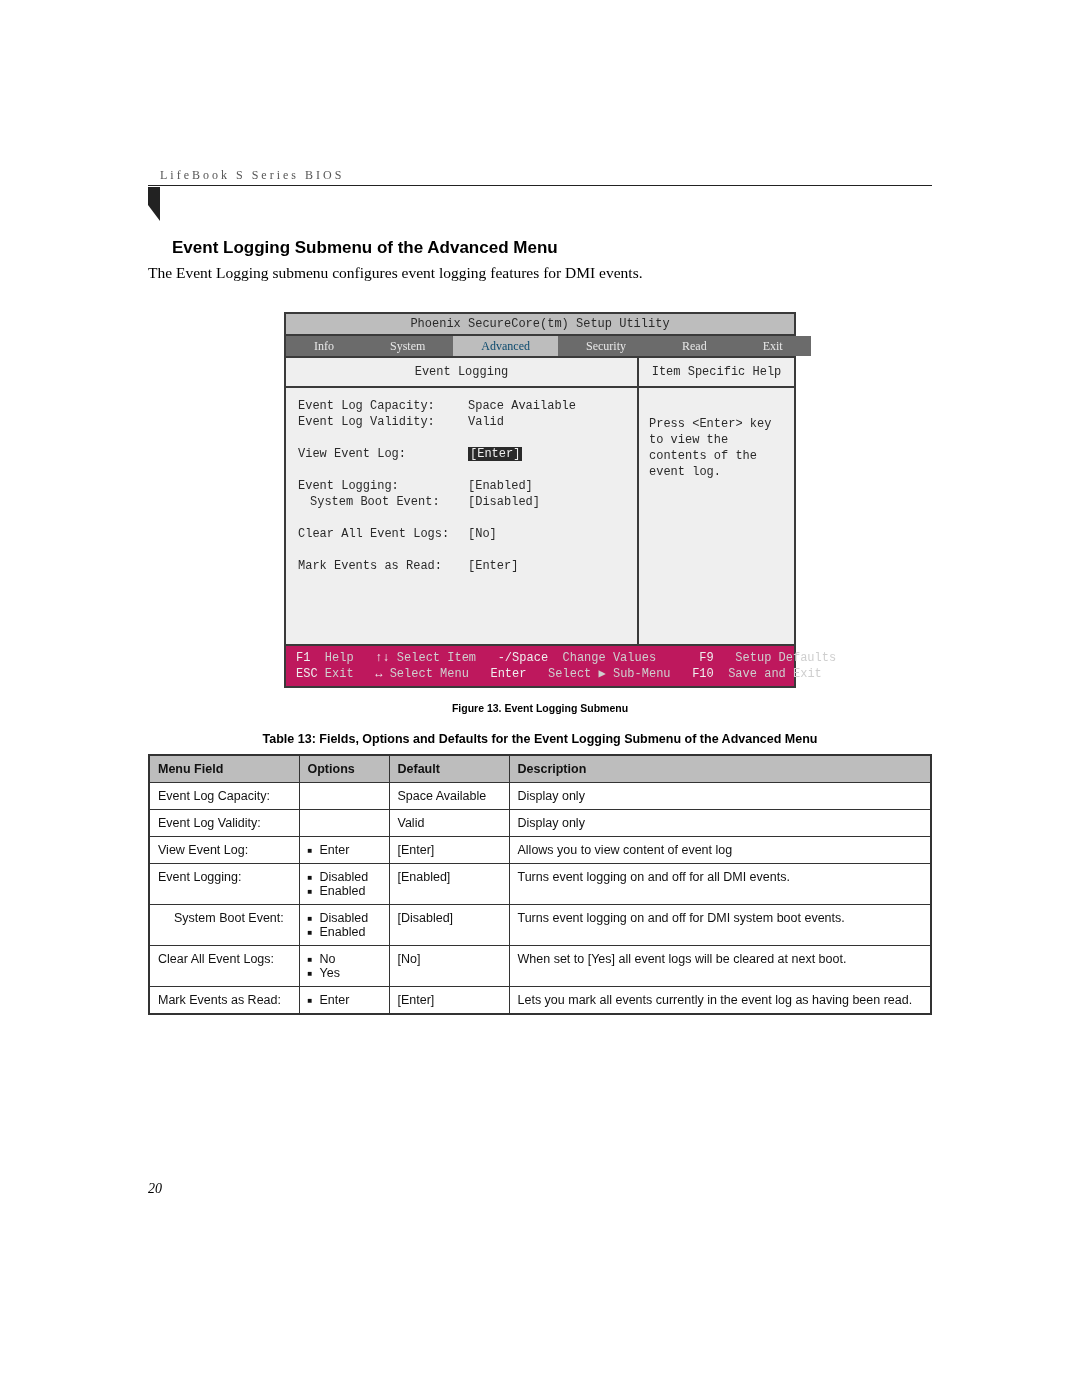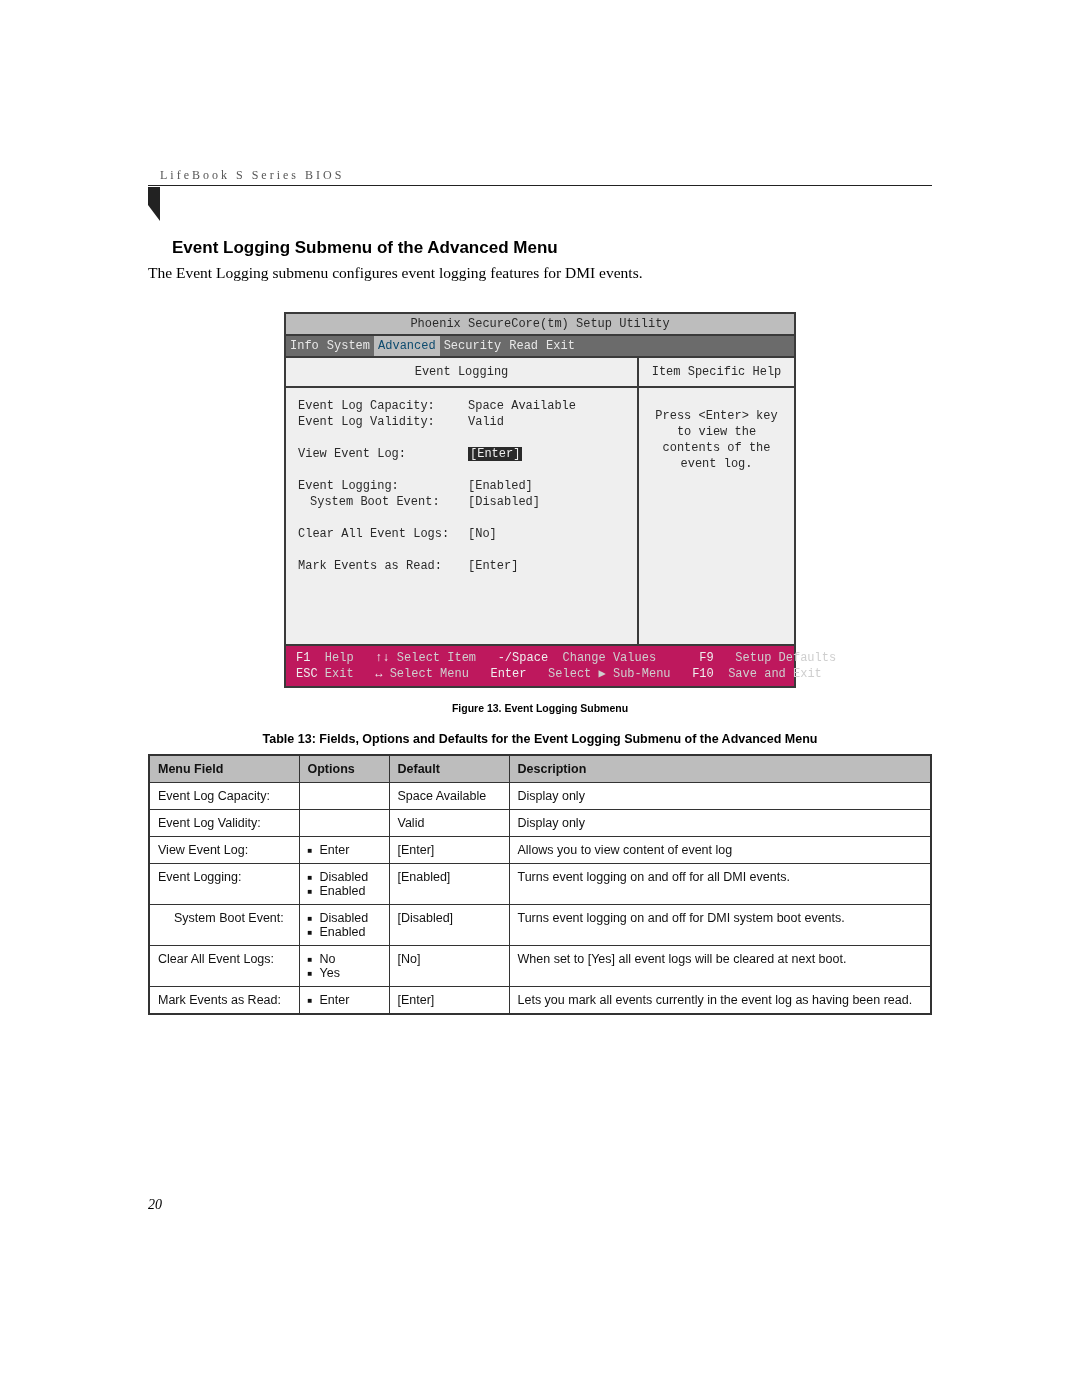--- a/index.html
+++ b/index.html
@@ -60,21 +60,22 @@
     text-align: center;
     background: #bdbdbd;
     border-bottom: 2px solid #3a3a3a;
     padding: 2px 0;
   }
   .bios .tabs {
     display: flex;
     border-bottom: 2px solid #3a3a3a;
   }
   .bios .tabs .tab {
-    padding: 2px 4px;
+    padding: 2px 28px;
+    font-family: Liberation Serif, serif;
   }
   .bios .tabs .tab.dark {
     background: #6b6b6b;
     color: #e8e8e8;
   }
   .bios .tabs .tab.light {
     background: #bdbdbd;
     color: #0c4a6e;
   }
   .bios .tabs .spacer {
@@ -105,22 +106,21 @@
   .bios .row .lbl { width: 170px; }
   .bios .row .val { }
   .bios .row.indent .lbl { padding-left: 12px; width: 158px; }
   .bios .gap { height: 16px; }
   .bios .sel {
     background: #2a2a2a;
     color: #efefef;
     padding: 0 2px;
   }
   .bios .help {
-    padding: 20px 10px;
-    text-align: center;
+    padding: 28px 10px;
   }
   .bios .footer {
     background: #be185d;
     color: #e8e8e8;
     border-top: 2px solid #3a3a3a;
     padding: 4px 10px;
     font-size: 12px;
   }
   .bios .footer .frow { display: flex; }
   .bios .footer .cell { white-space: pre; }
@@ -176,21 +176,21 @@
   }
   table.opt ul.opts li::before {
     content: "\25A0";
     font-size: 8px;
     display: inline-block;
     width: 12px;
     vertical-align: 1px;
   }
   .pagenum {
     position: absolute;
-    bottom: 184px;
+    bottom: 200px;
     left: 148px;
     font-family: Georgia, serif;
     font-style: italic;
     font-size: 14px;
   }
   .col-menu { width: 150px; }
   .col-opt  { width: 90px; }
   .col-def  { width: 120px; }
 </style>
 </head>

